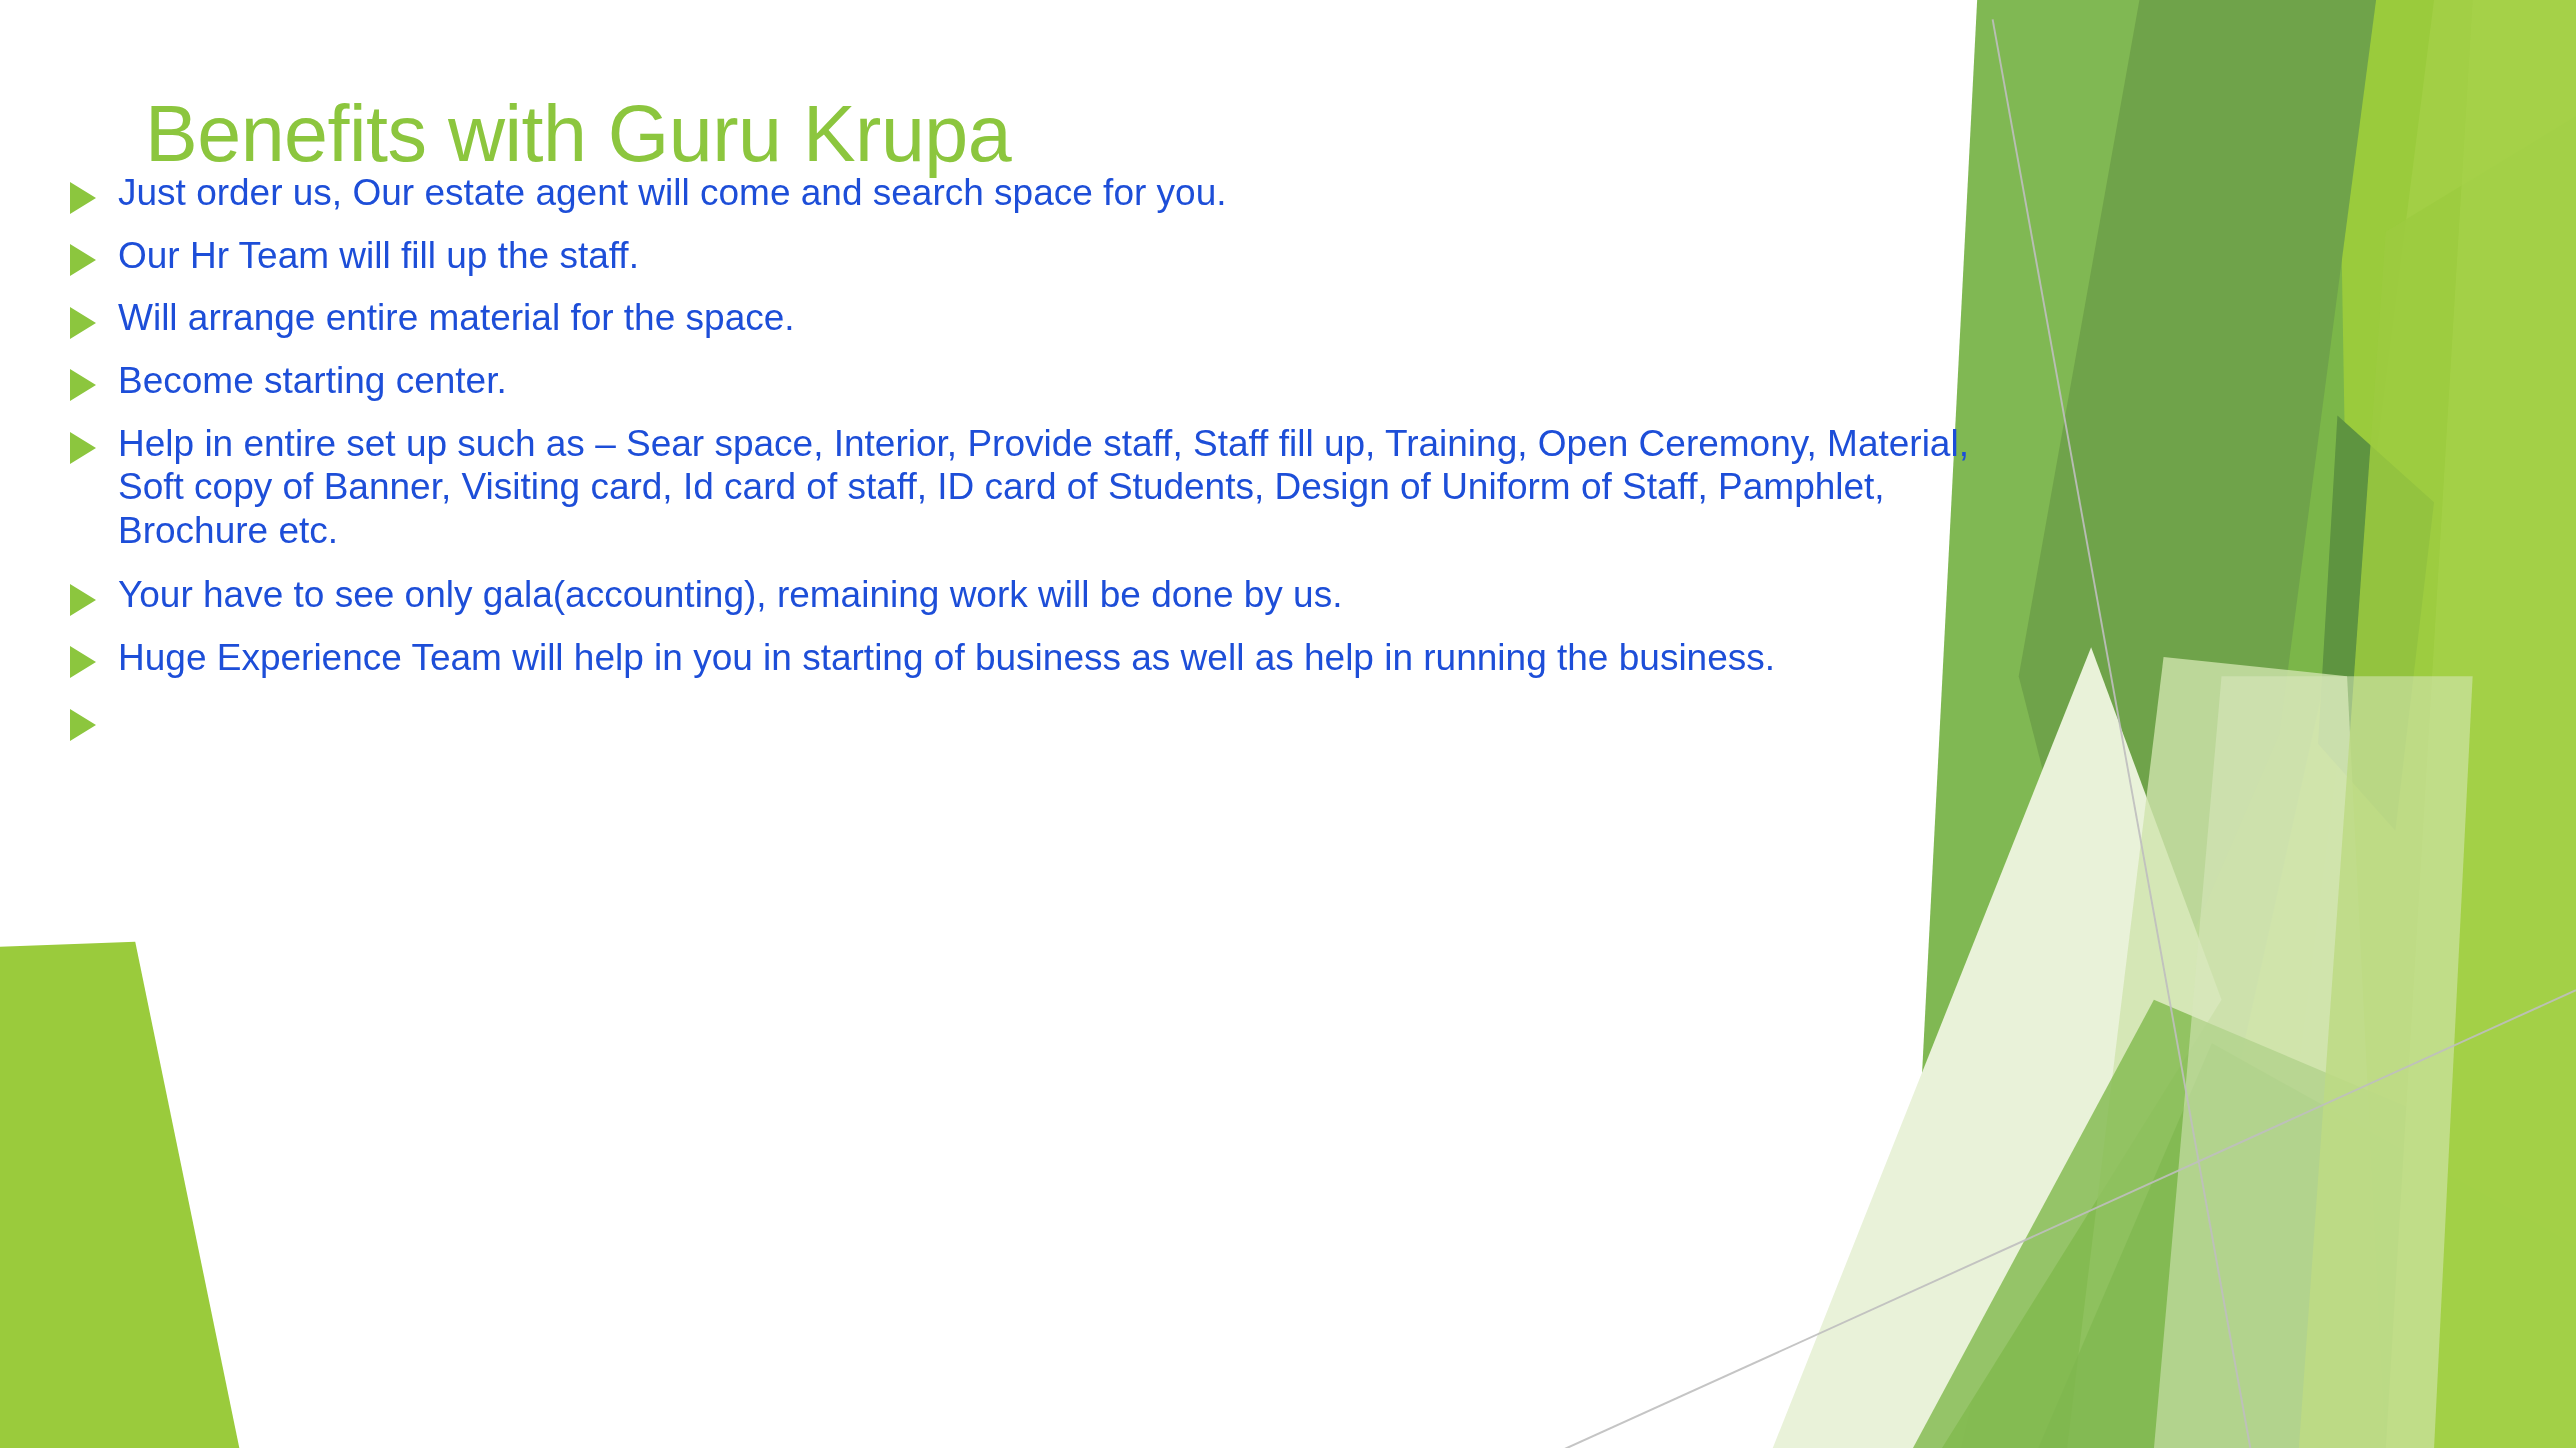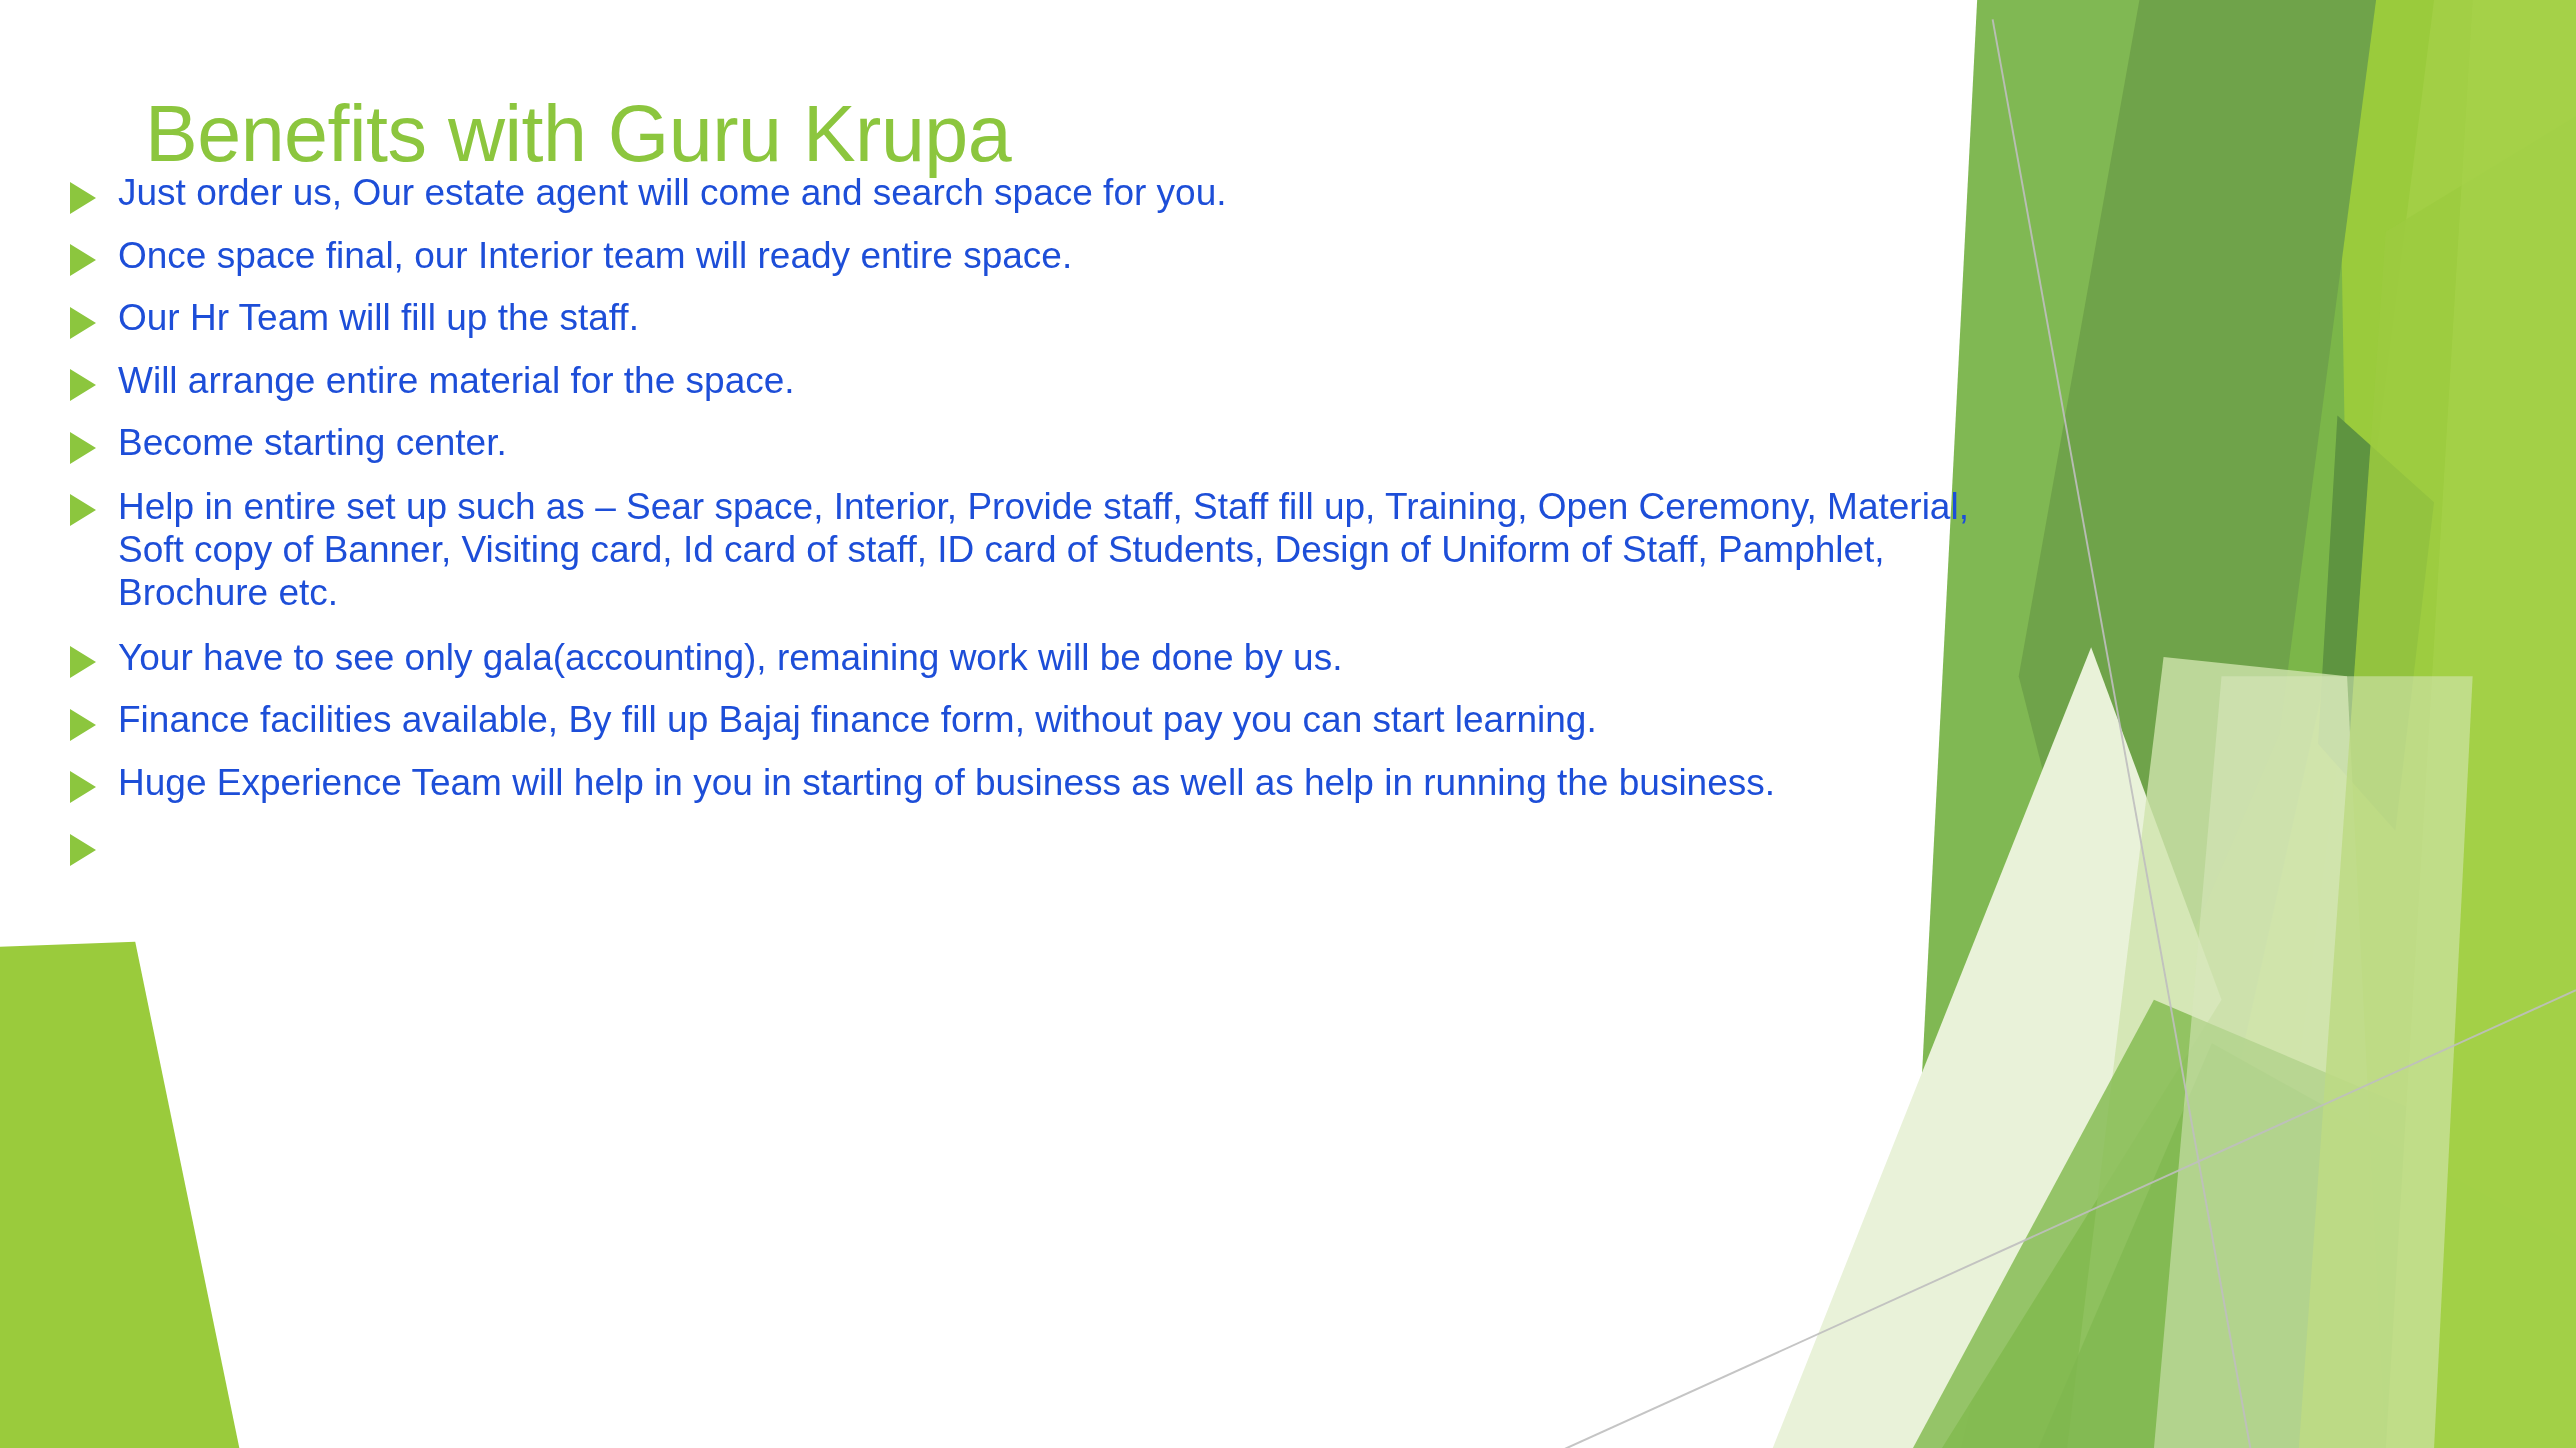--- a/index.html
+++ b/index.html
@@ -116,26 +116,20 @@
 
   <div id="body-list">
 
     <div class="bullet-row">
       <span class="bullet-marker">
           <span class="tri"></span>
         </span>
       <span class="bullet-text">Just order us, Our estate agent will come and search space for you.</span>
     </div>
 
-    <div class="bullet-row">
-      <span class="bullet-marker">
-          <span class="tri"></span>
-        </span>
-      <span class="bullet-text">Once space final, our Interior team will ready entire space.</span>
-    </div>
 
     <div class="bullet-row">
       <span class="bullet-marker">
           <span class="tri"></span>
         </span>
       <span class="bullet-text">Our Hr Team will fill up the staff.</span>
     </div>
 
     <div class="bullet-row">
       <span class="bullet-marker">
@@ -159,26 +153,20 @@
     </div>
 
     <div class="bullet-row">
       <span class="bullet-marker">
           <span class="tri"></span>
         </span>
       <span class="bullet-text">Your have to see only gala(accounting), remaining work will be done by us.</span>
     </div>
 
 
-    <div class="bullet-row">
-      <span class="bullet-marker">
-          <span class="tri"></span>
-        </span>
-      <span class="bullet-text">Finance facilities available, By fill up Bajaj finance form, without pay you can start learning.</span>
-    </div>
 
 
 
     <div class="bullet-row">
       <span class="bullet-marker">
           <span class="tri"></span>
         </span>
       <span class="bullet-text">Huge Experience Team will help in you in starting of business as well as help in running the business.</span>
     </div>
 

